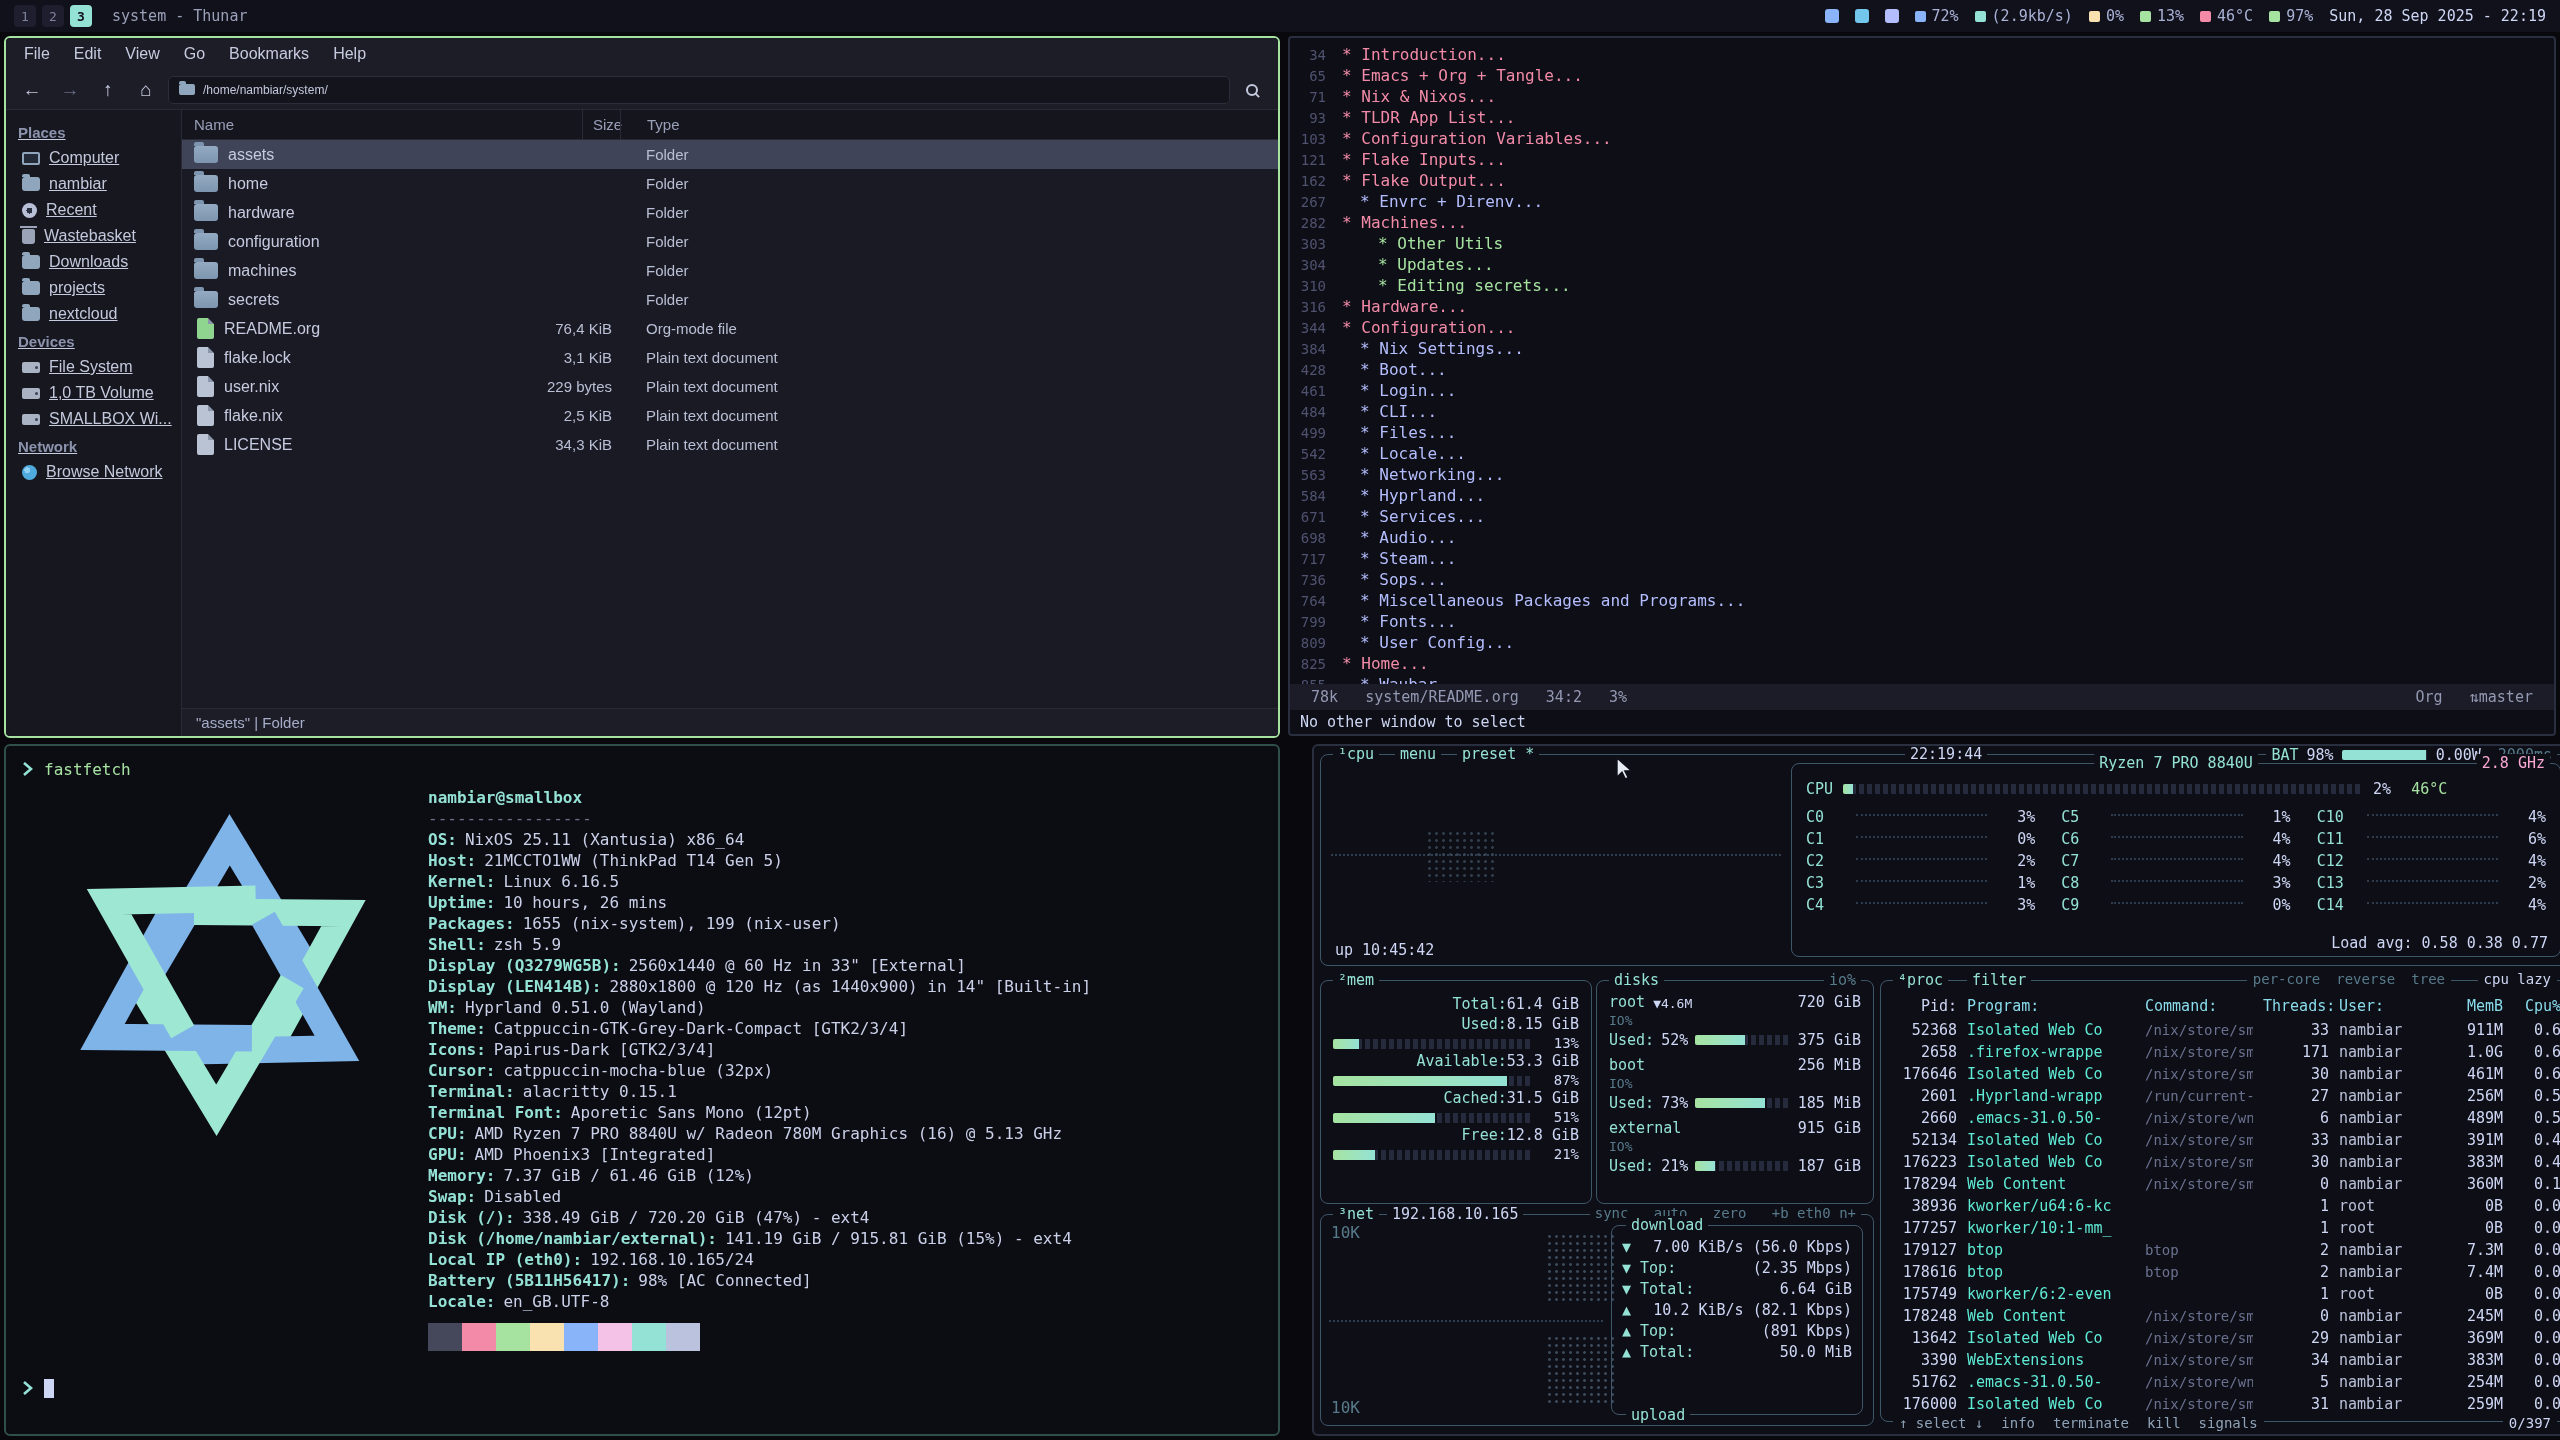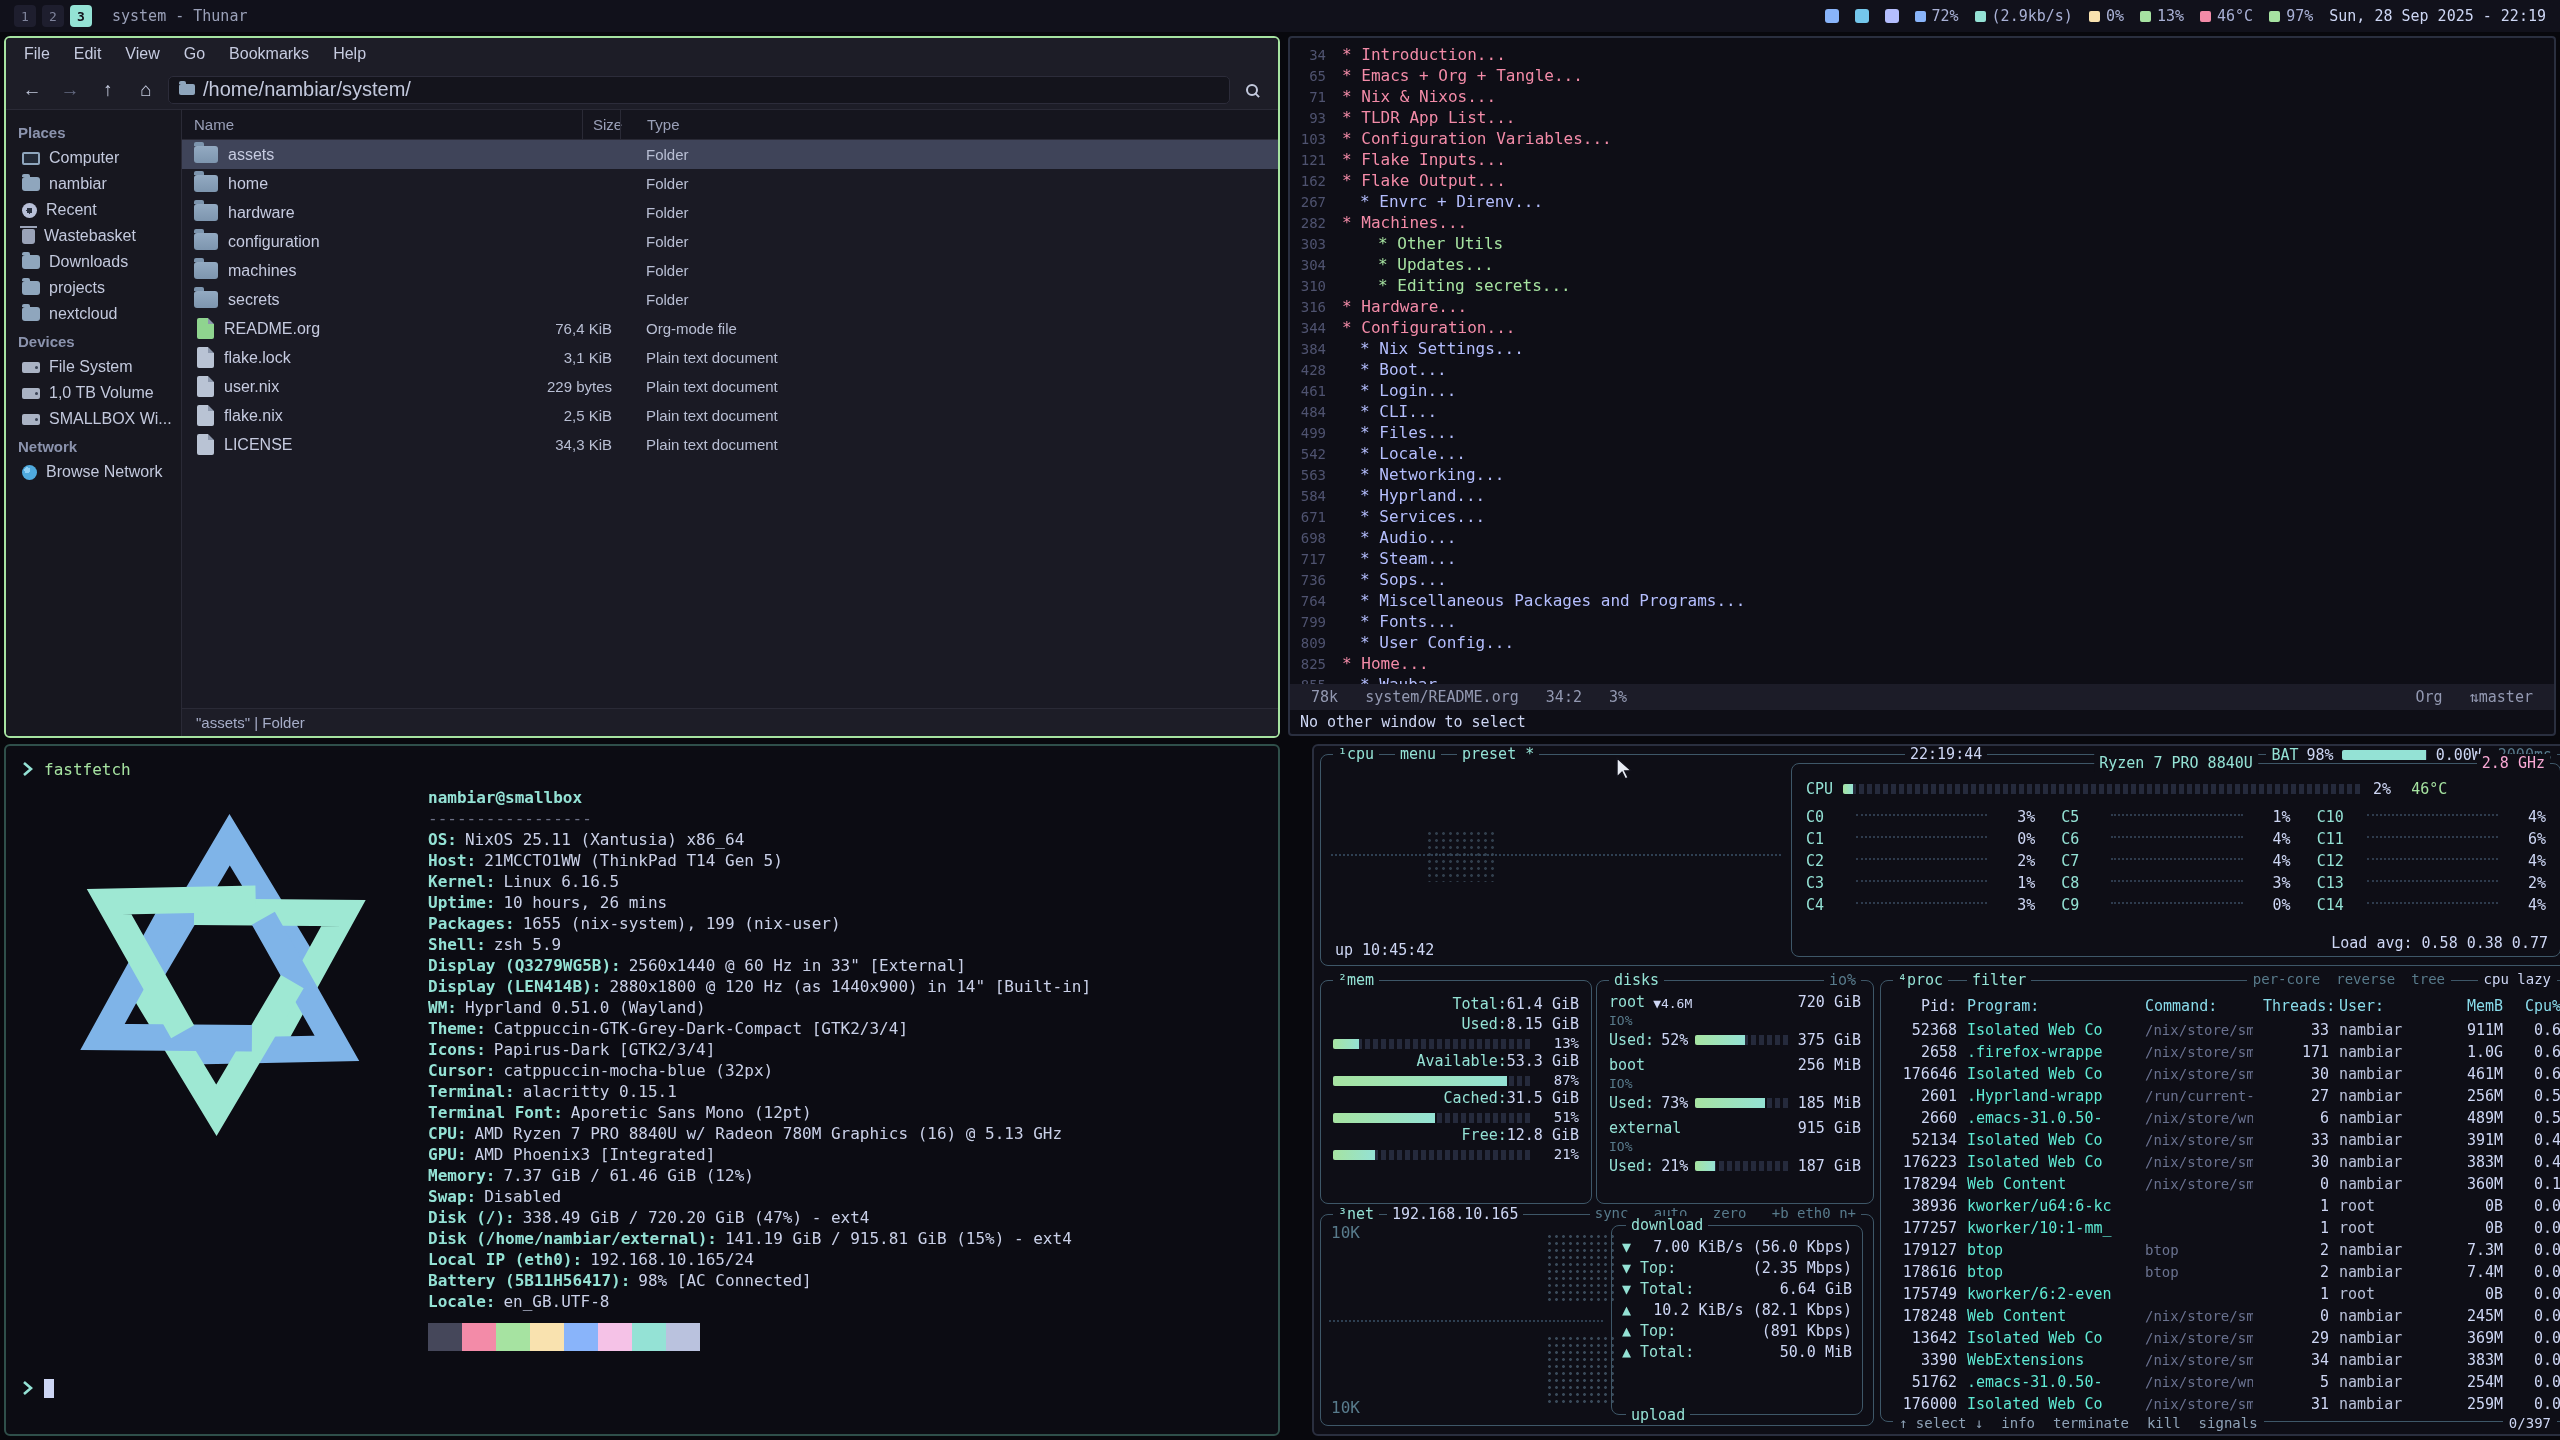--- a/index.html
+++ b/index.html
@@ -32,30 +32,30 @@
             display:flex; flex-direction:column; overflow:hidden; color:#c6cbe0; }
   .menubar { height:32px; display:flex; align-items:center; gap:4px; padding:0 8px;
              background:#1d1d27; font-size:16px; }
   .menuitem { padding:3px 10px; border-radius:4px; }
   .toolbar { height:40px; display:flex; align-items:center; gap:6px; padding:0 10px;
              background:#1d1d27; border-bottom:1px solid #2a2a36; }
   .tbtn { background:none; border:none; color:#c3c9dd; font-size:19px; width:32px; height:28px;
           border-radius:4px; display:flex; align-items:center; justify-content:center; }
   .tbtn.dim { color:#666c84; }
   .pathbar { flex:1; height:28px; background:#14141c; border:1px solid #2c2c3a; border-radius:5px;
-             display:flex; align-items:center; gap:8px; padding:0 10px; font-size:20px; color:#c3c9dd; }
+             display:flex; align-items:center; gap:8px; padding:0 10px; font-size:12px; color:#c3c9dd; }
   .mini-folder { width:16px; height:11px; background:#8fa6bd; border-radius:2px; position:relative; flex:none; }
   .mini-folder::before { content:""; position:absolute; top:-3px; left:0; width:7px; height:3px;
                          background:#8fa6bd; border-radius:2px 2px 0 0; }
   .magnifier { width:12px; height:12px; border:2px solid #c3c9dd; border-radius:50%;
                position:relative; display:inline-block; }
   .magnifier::after { content:""; position:absolute; width:2px; height:6px; background:#c3c9dd;
                       right:-2px; bottom:-4px; transform:rotate(-45deg); }
   .tmain { flex:1; display:flex; min-height:0; }
-  .sidebar { width:176px; background:#17171f; border-right:1px solid #2a2a36; padding:8px 0; font-size:16px; }
+  .sidebar { width:176px; background:#17171f; border-right:1px solid #2a2a36; padding:8px 0; font-size:16px;text-decoration:underline; }
   .sideheader { font-weight:bold; color:#8b93ad; padding:6px 12px 4px; font-size:15px; }
   .sideitem { display:flex; align-items:center; gap:9px; padding:4px 6px 4px 16px; color:#c3c9dd; }
   .sico { width:18px; height:14px; border-radius:3px; background:#7f96ae; flex:none; position:relative; }
   .ic-folder { background:#8fa6bd; }
   .ic-folder::before { content:""; position:absolute; top:-3px; left:0; width:8px; height:3px;
                        background:inherit; border-radius:2px 2px 0 0; }
   .ic-computer { background:#232b38; border:2px solid #8fa6bd; width:18px; height:13px; border-radius:2px; }
   .ic-recent { width:15px; height:15px; border-radius:50%;
                background:radial-gradient(circle at 50% 50%, #2b3342 0 3px, #b8c0d8 3px); }
   .ic-trash { width:13px; height:15px; background:#9aa3b8; border-radius:2px 2px 3px 3px; }

